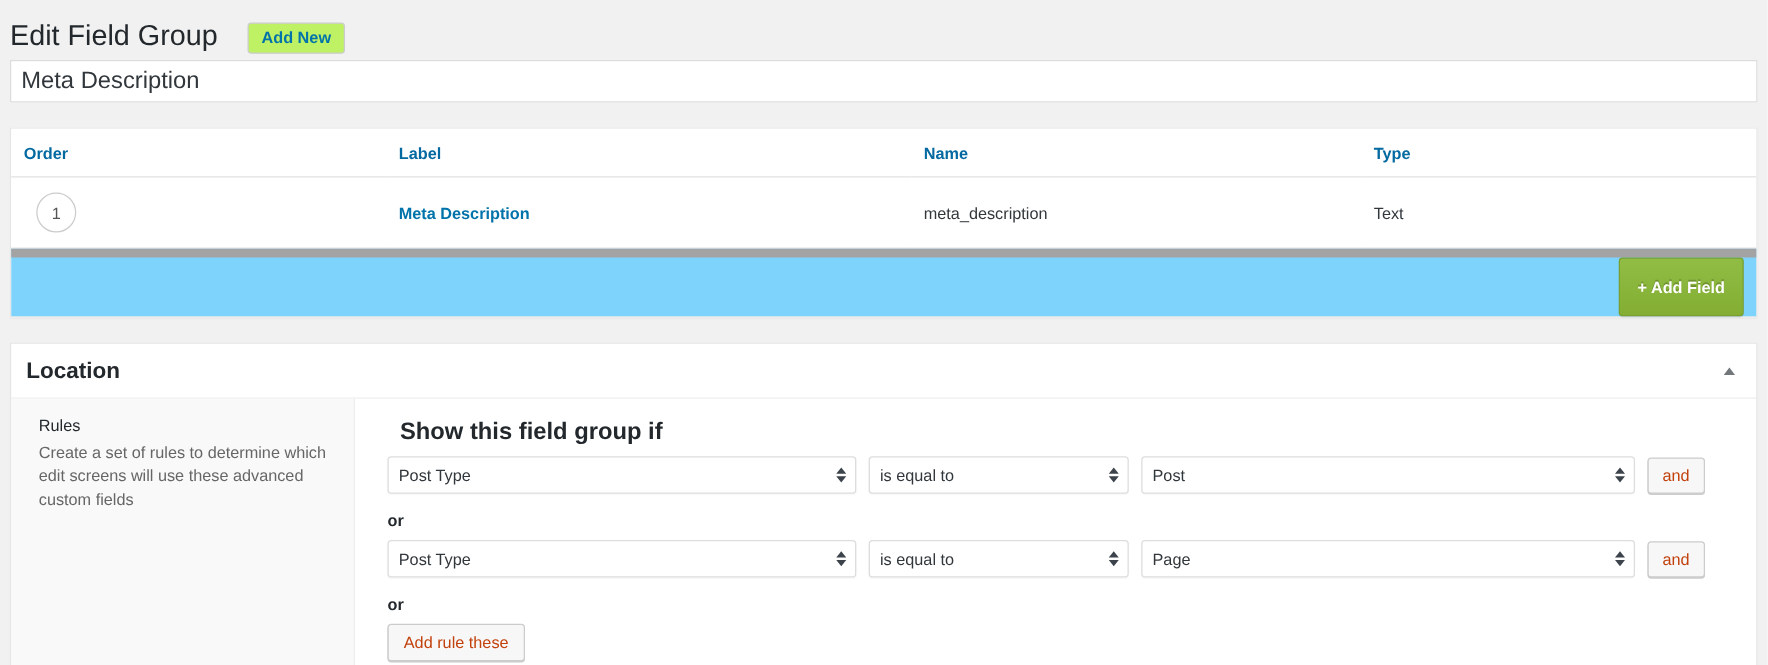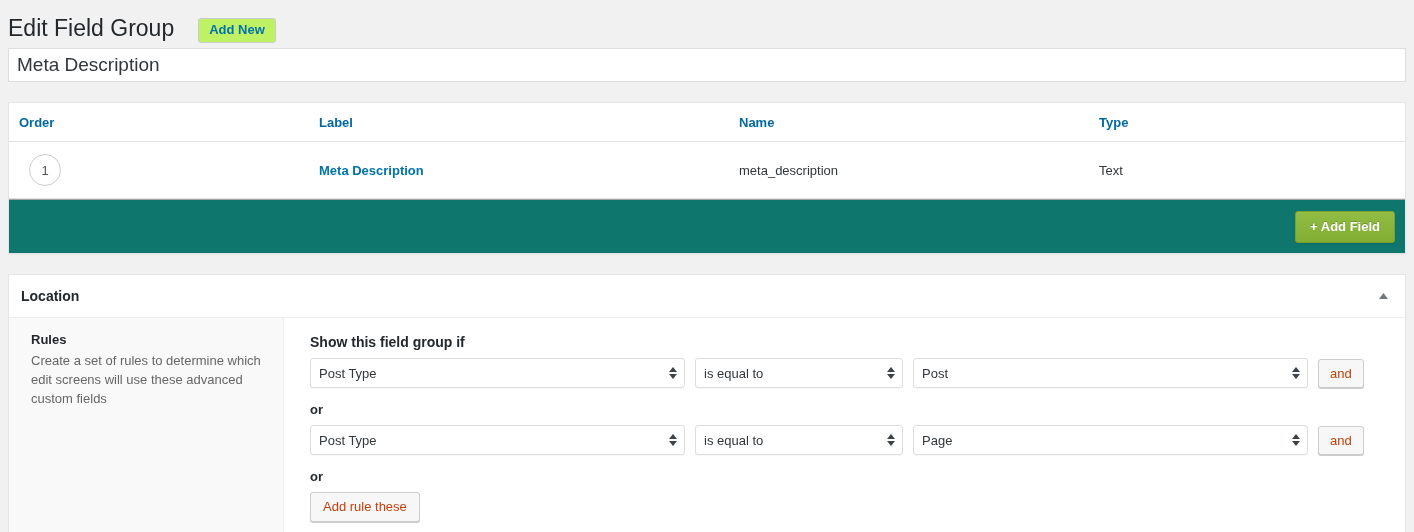--- a/index.html
+++ b/index.html
@@ -106,25 +106,24 @@
   }
   .field-label-link {
     color: #0073aa;
     font-weight: bold;
     font-size: 13px;
     text-decoration: none;
     cursor: pointer;
   }
 
   .fields-footer {
-    background: #0f766e;
-    border-top: 1px solid #a3a3a3;
+    background: #7dd3fc;
+    border-top: 7px solid #a3a3a3;
     height: 54px;
     display: flex;
-    align-items: center;
     justify-content: flex-end;
     padding: 0 10px;
   }
   .add-field-btn {
     background: #8cb83c;
     background-image: linear-gradient(#92bd45, #83ae33);
     border: 1px solid #7a9f30;
     border-radius: 3px;
     color: #fff;
     font-size: 13px;
@@ -138,60 +137,60 @@
 
   
   .mb-header {
     display: flex;
     align-items: center;
     justify-content: space-between;
     padding: 11px 12px 11px 12px;
     border-bottom: 1px solid #eee;
   }
   .mb-title {
-    font-size: 14px;
+    font-size: 18px;
     font-weight: bold;
     color: #23282d;
   }
   .toggle-icon {
     width: 20px; height: 20px;
     display: flex; align-items: center; justify-content: center;
     cursor: pointer;
   }
 
   .mb-body { display: flex; align-items: stretch; }
   .rules-side {
     width: 275px;
     flex: 0 0 275px;
     background: #f9f9f9;
     border-right: 1px solid #eee;
     padding: 14px 14px 20px 22px;
   }
   .rules-side h4 {
     margin: 0 0 4px;
     font-size: 13px;
-    font-weight: bold;
+    font-weight: normal;
     color: #23282d;
   }
   .rules-side p {
     margin: 0;
     font-size: 13px;
     line-height: 19px;
     color: #666;
   }
 
   .rules-main {
     flex: 1 1 auto;
     padding: 16px 14px 20px 26px;
   }
   .rules-heading {
-    font-size: 14px;
-    font-weight: bold;
-    color: #23282d;
-    margin: 0 0 8px;
+    font-size: 19px;
+    font-weight: bold;
+    color: #23282d;
+    margin: 0 10px 8px;
   }
   .or-label {
     font-size: 13px;
     font-weight: bold;
     color: #23282d;
     margin: 14px 0 8px;
   }
 
   .rule-row { display: flex; align-items: center; gap: 10px; }
 

